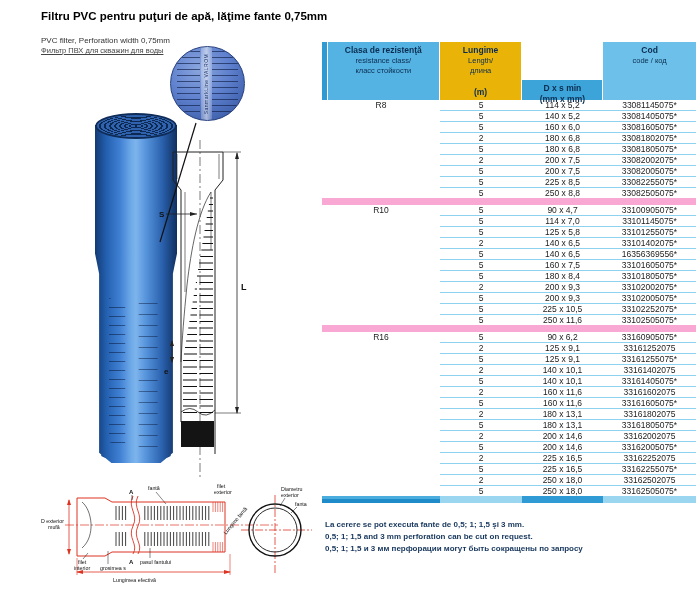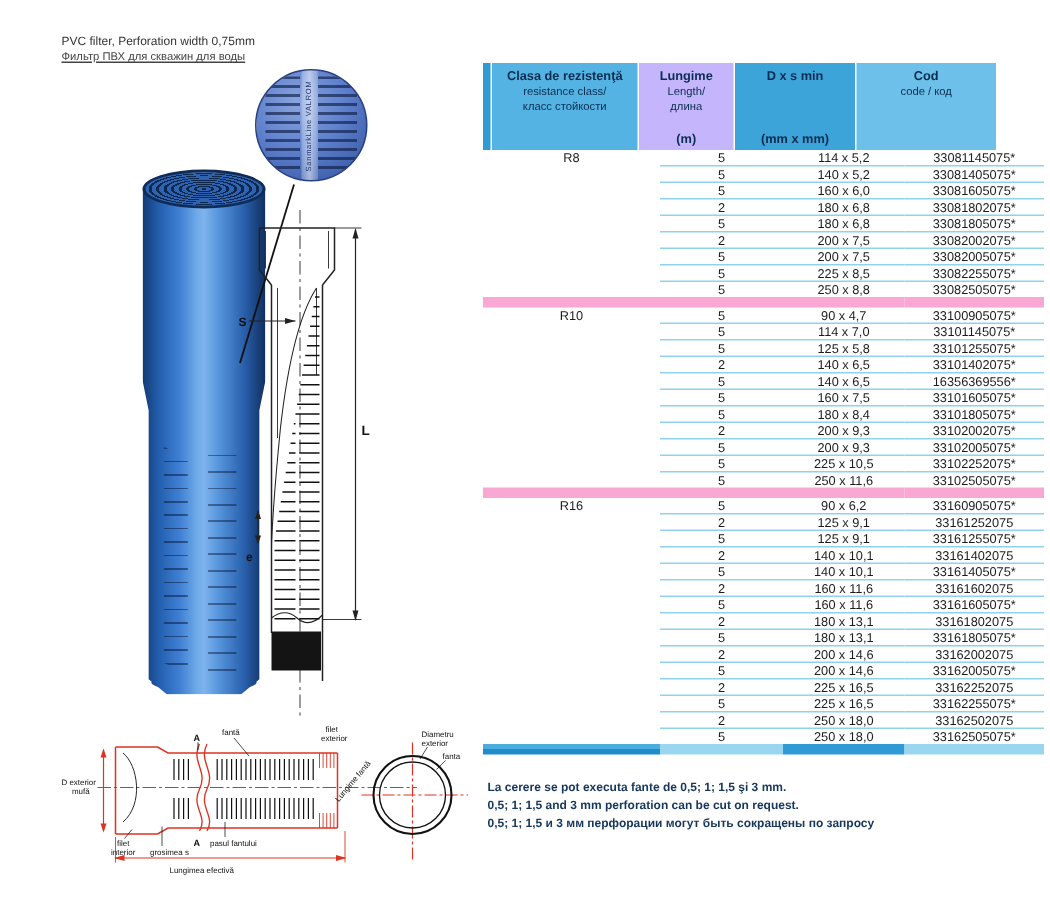--- a/index.html
+++ b/index.html
@@ -59,23 +59,23 @@
     font-size:5px;color:#1d3468;letter-spacing:.5px;white-space:nowrap;
   }
   .left-art{position:absolute;left:20px;top:40px;width:310px;height:568px;z-index:4;pointer-events:none;}
   .left-art text{font-family:"Liberation Sans", sans-serif;}
 
   
   .table-wrap{position:absolute;left:322px;top:42px;width:374px;z-index:5;}
   .thead{display:flex;height:58px;}
   .h-stripe{width:5px;background:#2e9bd5;margin-right:1px;}
   .th{display:flex;flex-direction:column;align-items:center;box-sizing:border-box;padding:3px 1px 2px 1px;color:#0b2d50;}
-  .th-class{width:97px;background:#55b3e3;margin-right:1px;}
-  .th-len{width:63px;background:#c4b5fd;margin-right:1px;}
-  .th-dxs{width:80px;background:#3da4da;margin-right:1px;}
+  .th-class{width:111px;background:#55b3e3;margin-right:1px;}
+  .th-len{width:82px;background:#eab308;margin-right:1px;}
+  .th-dxs{width:80px;background:#3da4da;margin-right:1px;margin-top:38px;}
   .th-cod{width:93px;background:#6cc0e9;text-align:center;}
   .h1{font-size:8.5px;font-weight:bold;line-height:11px;}
   .h2{font-size:7.5px;line-height:10px;}
   .push{margin-top:auto;}
   table.data{border-collapse:collapse;table-layout:fixed;width:374px;}
   table.data td{height:10px;padding:0;font-size:8.5px;line-height:10px;text-align:center;color:#1c1c1c;}
   td.class-cell{vertical-align:top;color:#16365c;font-size:8.5px;}
   td.c-len,td.c-dxs,td.c-cod{border-bottom:1px solid #8fd2f0;}
   tr.group-end td{border-bottom:none;}
   tr.group-start td{border-top:7px solid #f9a8d4;}
@@ -85,20 +85,21 @@
   .bb3{width:81px;background:#2f9ad3;}
   .bb4{width:93px;background:#9bd6f1;}
 
   
   .notes{position:absolute;left:325px;top:519px;width:370px;font-size:8px;line-height:12px;color:#16365c;font-weight:bold;}
 </style>
 </head>
 <body>
 
 <div class="title-block">
+  <div class="title-main">Filtru PVC pentru puţuri de apă, lăţime fante 0,75mm</div>
   <div class="title-en">PVC filter, Perforation width 0,75mm</div>
   <div class="title-ru">Фильтр ПВХ для скважин для воды</div>
 </div>
 
 <div class="pipe-photo">
   <div class="pipe-bottom"></div>
   <div class="pipe-shell"></div>
   <div class="pipe-slots"></div>
   <div class="pipe-slots2"></div>
   <div class="pipe-top"></div>

